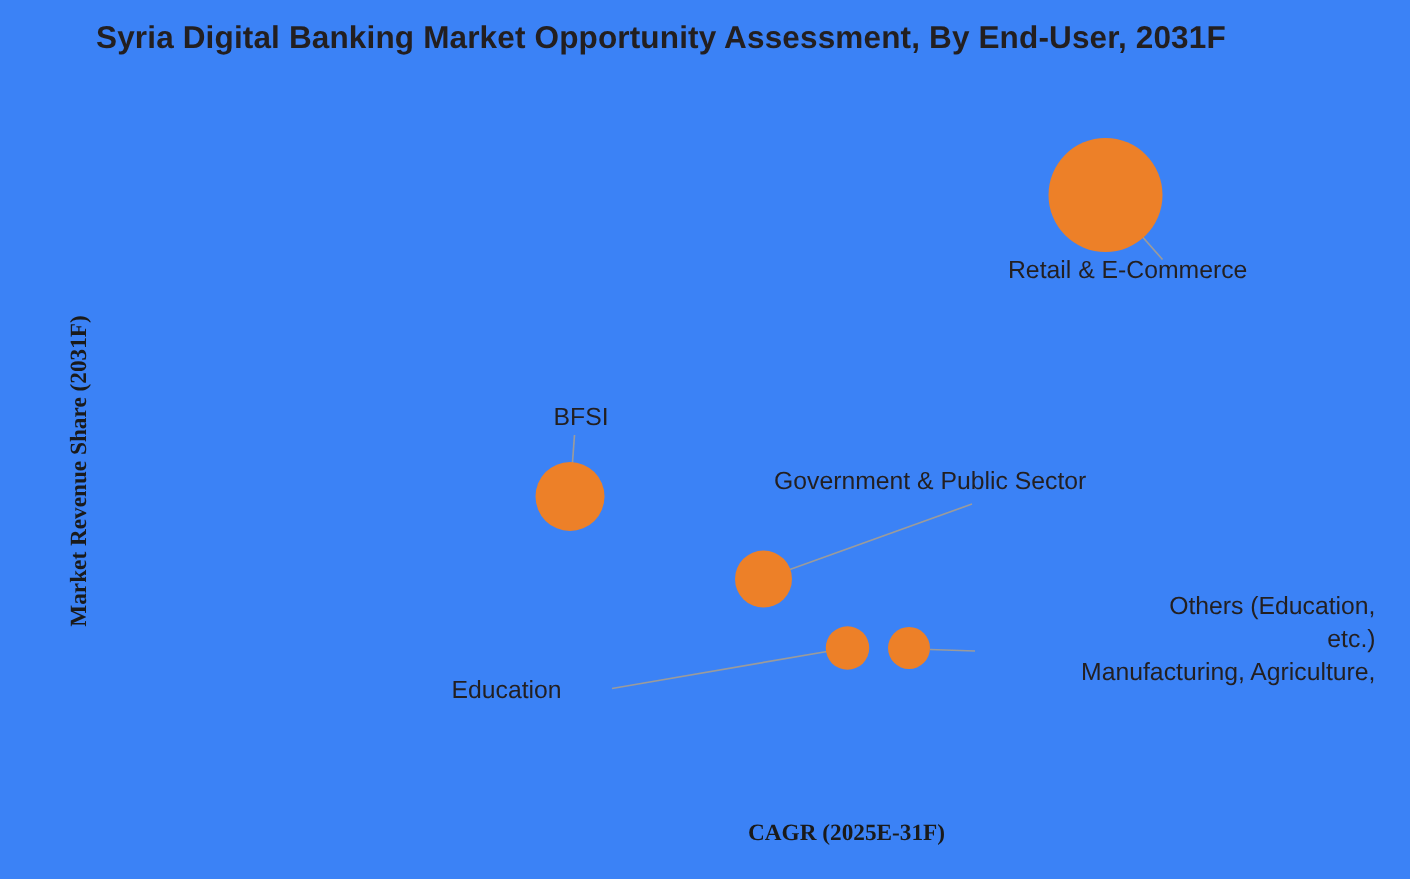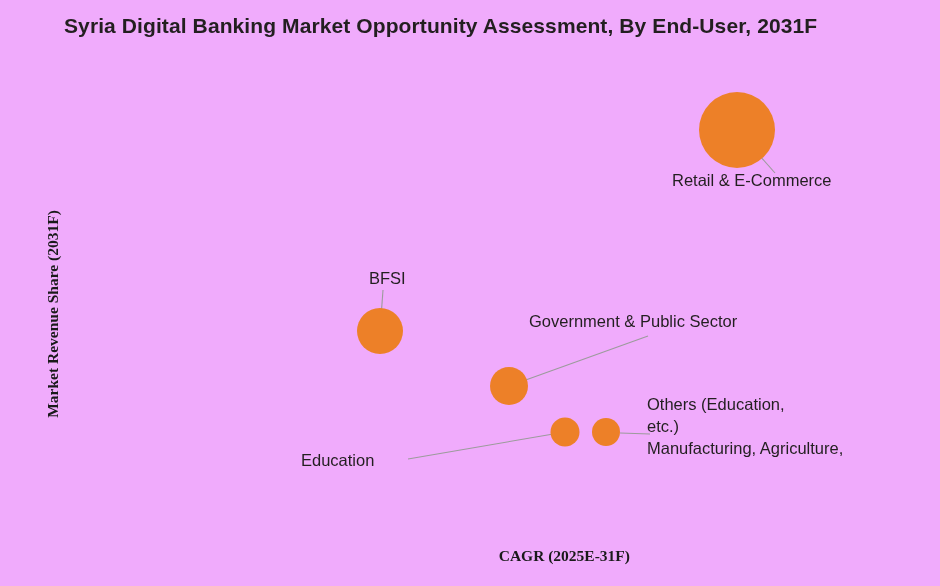--- a/index.html
+++ b/index.html
@@ -8,21 +8,21 @@
     background: #ffffff;
   }
   body {
     font-family: "Liberation Sans", sans-serif;
     -webkit-font-smoothing: antialiased;
   }
   #chart-root {
     position: relative;
     width: 940px;
     height: 586px;
-    background: #f0abfc;
+    background: #3b82f6;
     overflow: hidden;
   }
 
   
   .chart-title {
     position: absolute;
     left: 64px;
     top: 14px;
     width: 830px;
     font-family: "Liberation Sans", sans-serif;
@@ -83,25 +83,25 @@
     font-family: "Liberation Sans", sans-serif;
     font-size: 16.5px;
     font-weight: 500;
     color: #231f20;
     white-space: nowrap;
     line-height: 1.32;
     text-align: right;
   }
   .data-label.multiline {
     white-space: normal;
-    text-align: left;
+    text-align: right;
   }
   .label-retail       { left: 672px; top: 170px; }
   .label-bfsi         { left: 369px; top: 268px; }
-  .label-government   { left: 516px; top: 311px; margin-left: 13px; }
+  .label-government   { left: 516px; top: 311px; }
   .label-healthcare   { left: 301px; top: 450px; }
   .label-others       { left: 647px; top: 394px; width: 270px; }
 </style>
 </head>
 <body>
 
 <div id="chart-root">
 
   <div class="chart-title">Syria Digital Banking Market Opportunity Assessment, By End-User, 2031F</div>
 

